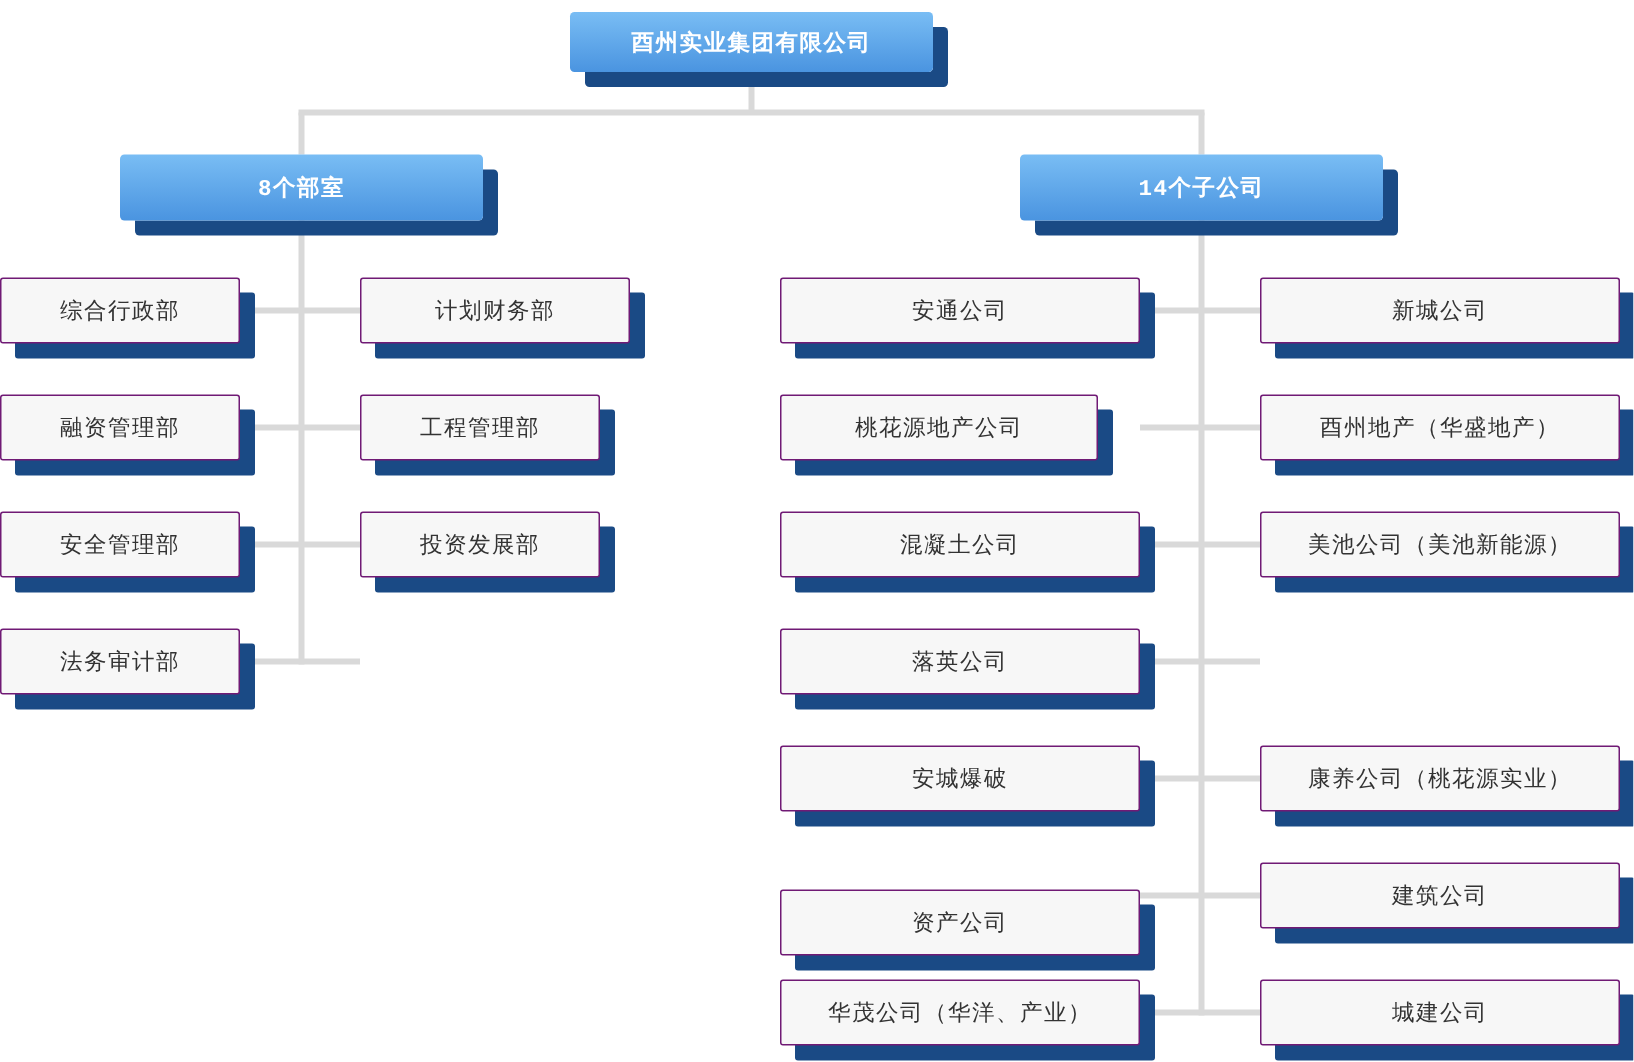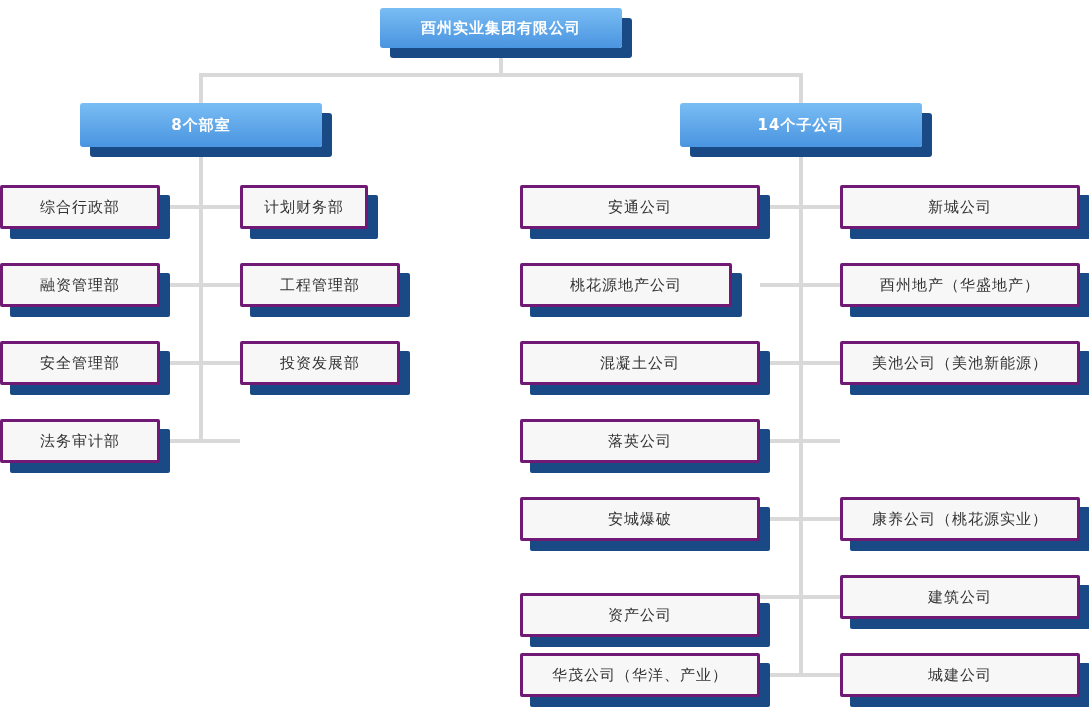--- a/index.html
+++ b/index.html
@@ -23,25 +23,26 @@
     height: 44px;
     display: flex;
     align-items: center;
     justify-content: center;
     font-size: 15px;
     letter-spacing: 1px;
     box-sizing: border-box;
     border-radius: 2px;
     box-shadow: 10px 10px 0 0 var(--node-shadow, #1a4a85);
     white-space: nowrap;
+    font-family: Liberation Mono, monospace;
   }
 
   .node.gray {
     background: var(--node-bg, #f7f7f7);
-    border: 3px solid #701a75;
+    border: 1px solid #701a75;
     color: var(--node-text, #333333);
     font-weight: 500;
   }
 
   .node.blue {
     background: linear-gradient(180deg,
       var(--header-gradient-top, #76bbf3) 0%,
       var(--header-gradient-bottom, #4a94e0) 100%);
     color: var(--header-text, #ffffff);
     font-weight: 700;
@@ -76,21 +77,21 @@
   <div class="node blue" style="left:380px; top:8px; width:242px; height:40px">酉州实业集团有限公司</div>
 
   <div class="node blue" style="left:80px; top:103px; width:242px">8个部室</div>
   <div class="node blue" style="left:680px; top:103px; width:242px">14个子公司</div>
 
   <div class="node gray" style="left:0px;   top:185px; width:160px">综合行政部</div>
   <div class="node gray" style="left:0px;   top:263px; width:160px">融资管理部</div>
   <div class="node gray" style="left:0px;   top:341px; width:160px">安全管理部</div>
   <div class="node gray" style="left:0px;   top:419px; width:160px">法务审计部</div>
 
-  <div class="node gray" style="left:240px; top:185px; width:128px">计划财务部</div>
+  <div class="node gray" style="left:240px; top:185px; width:180px">计划财务部</div>
   <div class="node gray" style="left:240px; top:263px; width:160px">工程管理部</div>
   <div class="node gray" style="left:240px; top:341px; width:160px">投资发展部</div>
 
   <div class="node gray" style="left:520px; top:185px; width:240px">安通公司</div>
   <div class="node gray" style="left:520px; top:263px; width:212px">桃花源地产公司</div>
   <div class="node gray" style="left:520px; top:341px; width:240px">混凝土公司</div>
   <div class="node gray" style="left:520px; top:419px; width:240px">落英公司</div>
   <div class="node gray" style="left:520px; top:497px; width:240px">安城爆破</div>
   <div class="node gray" style="left:520px; top:593px; width:240px">资产公司</div>
   <div class="node gray" style="left:520px; top:653px; width:240px">华茂公司（华洋、产业）</div>

